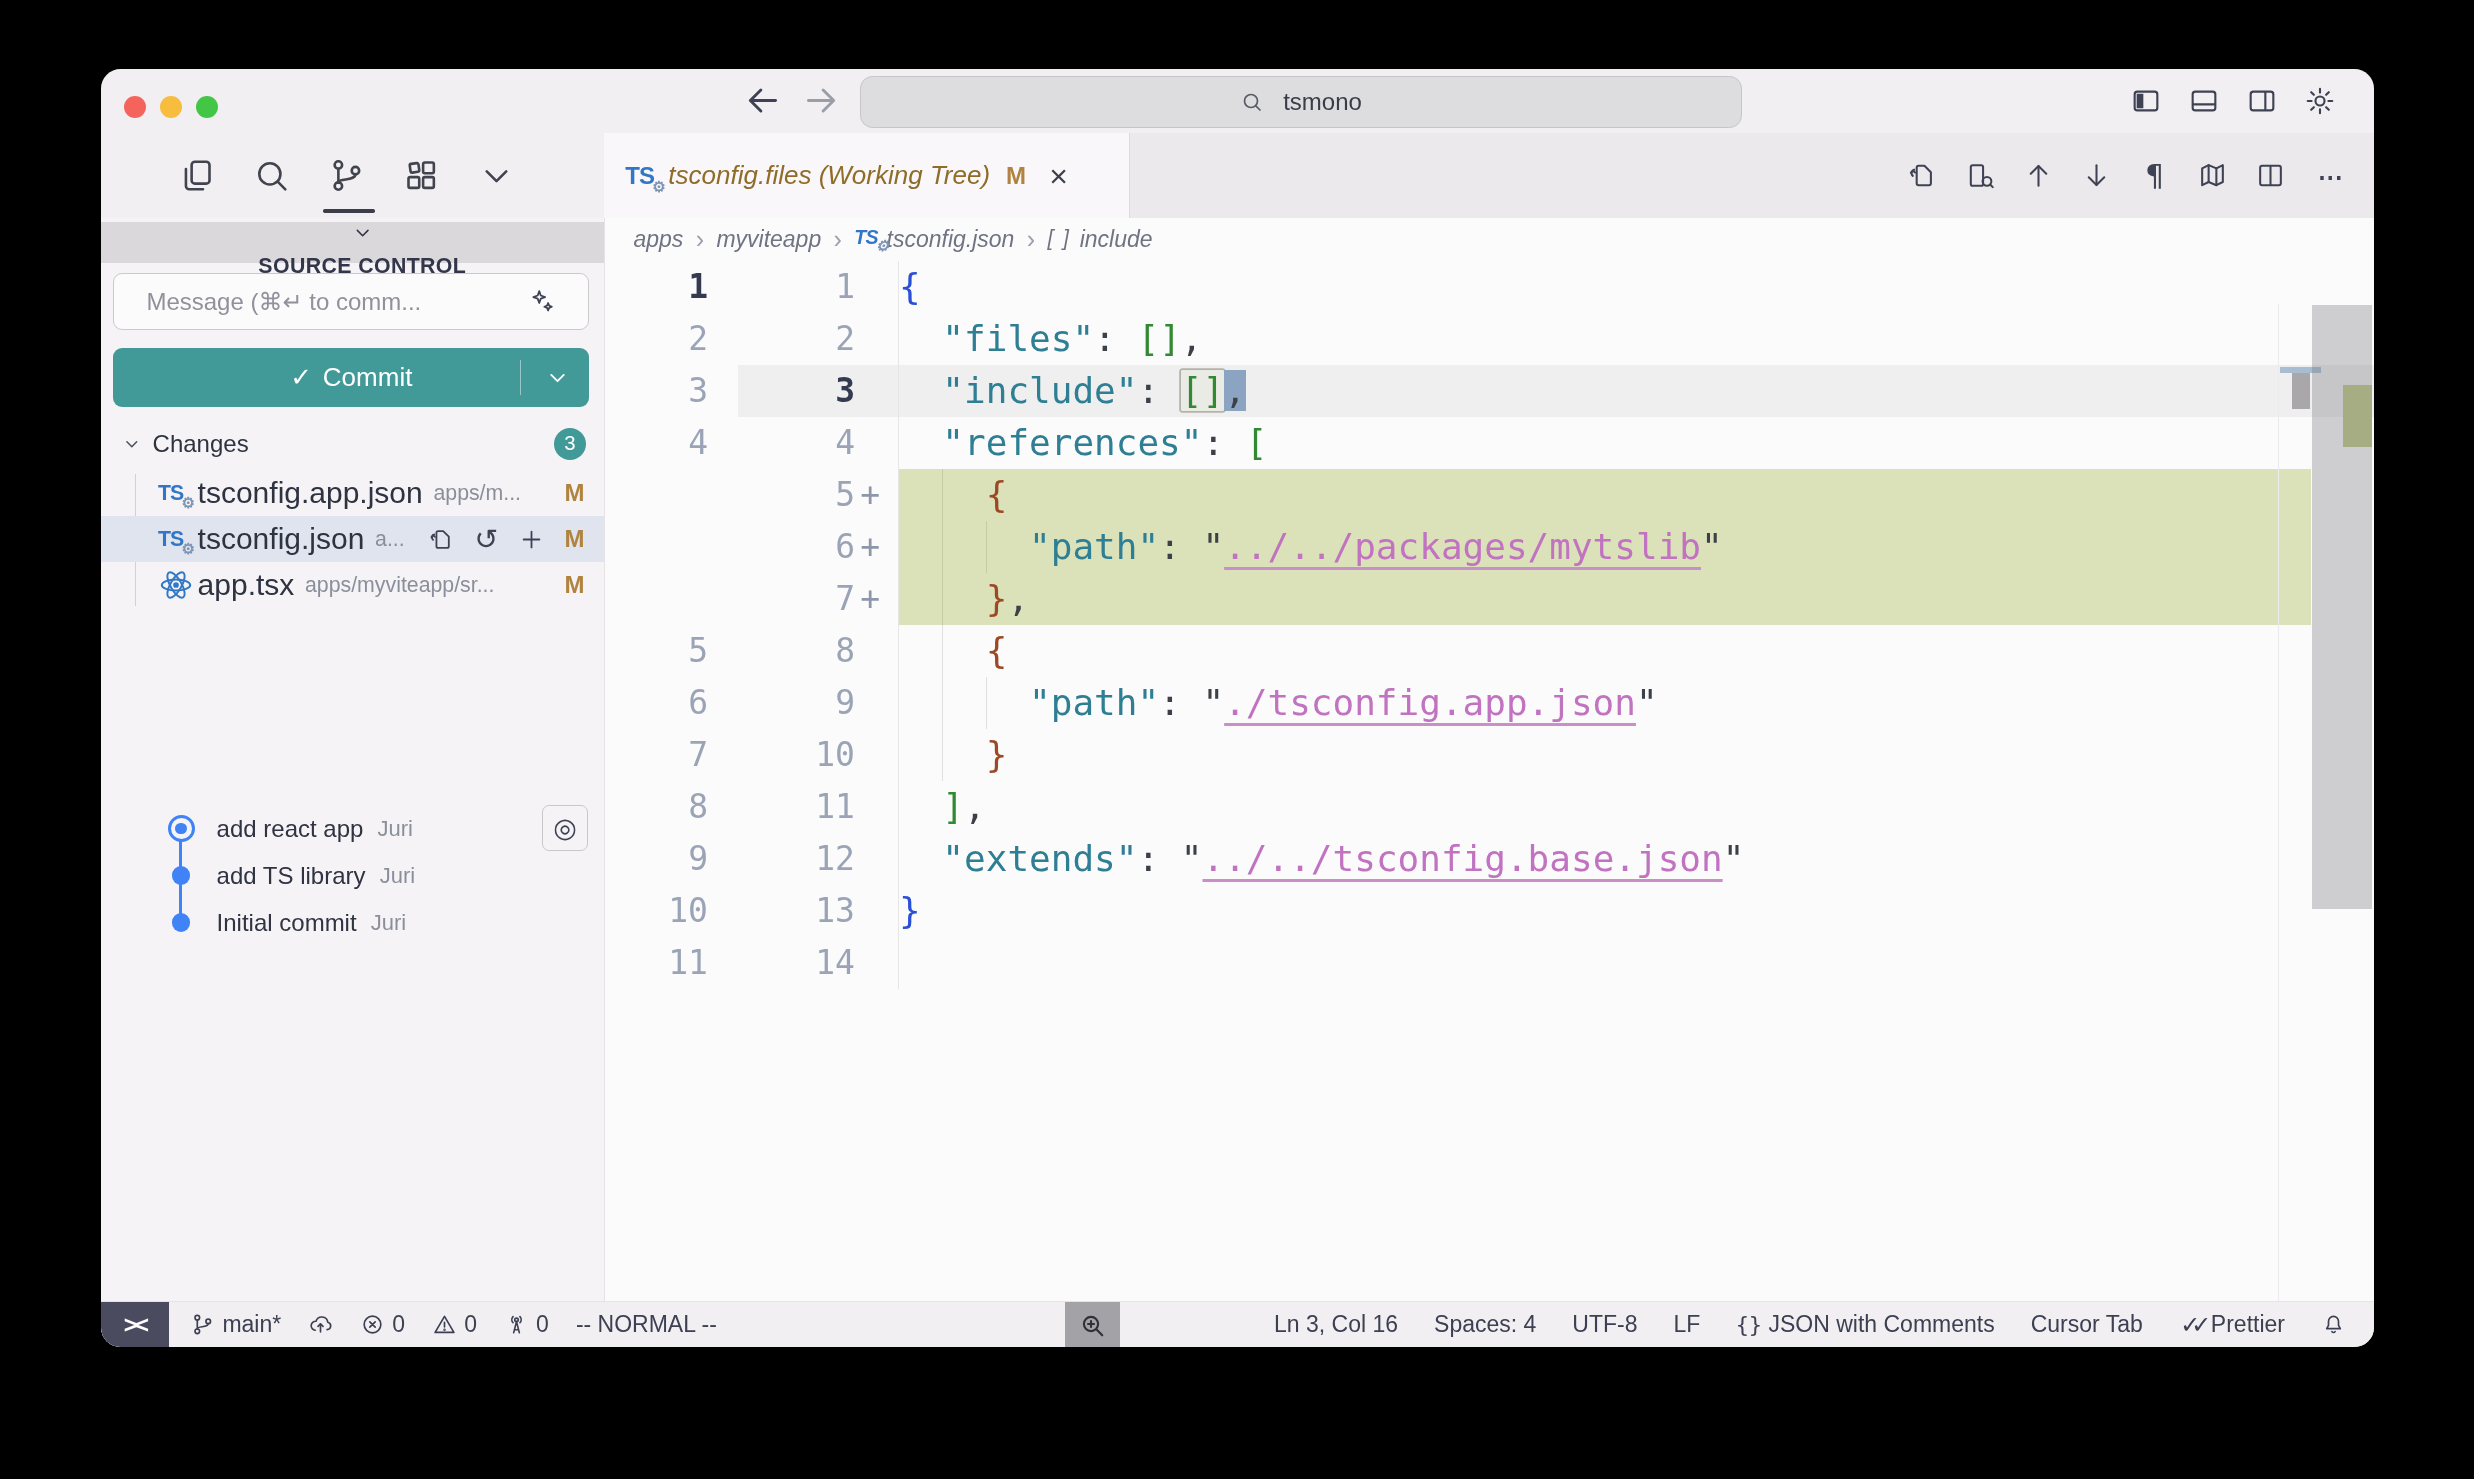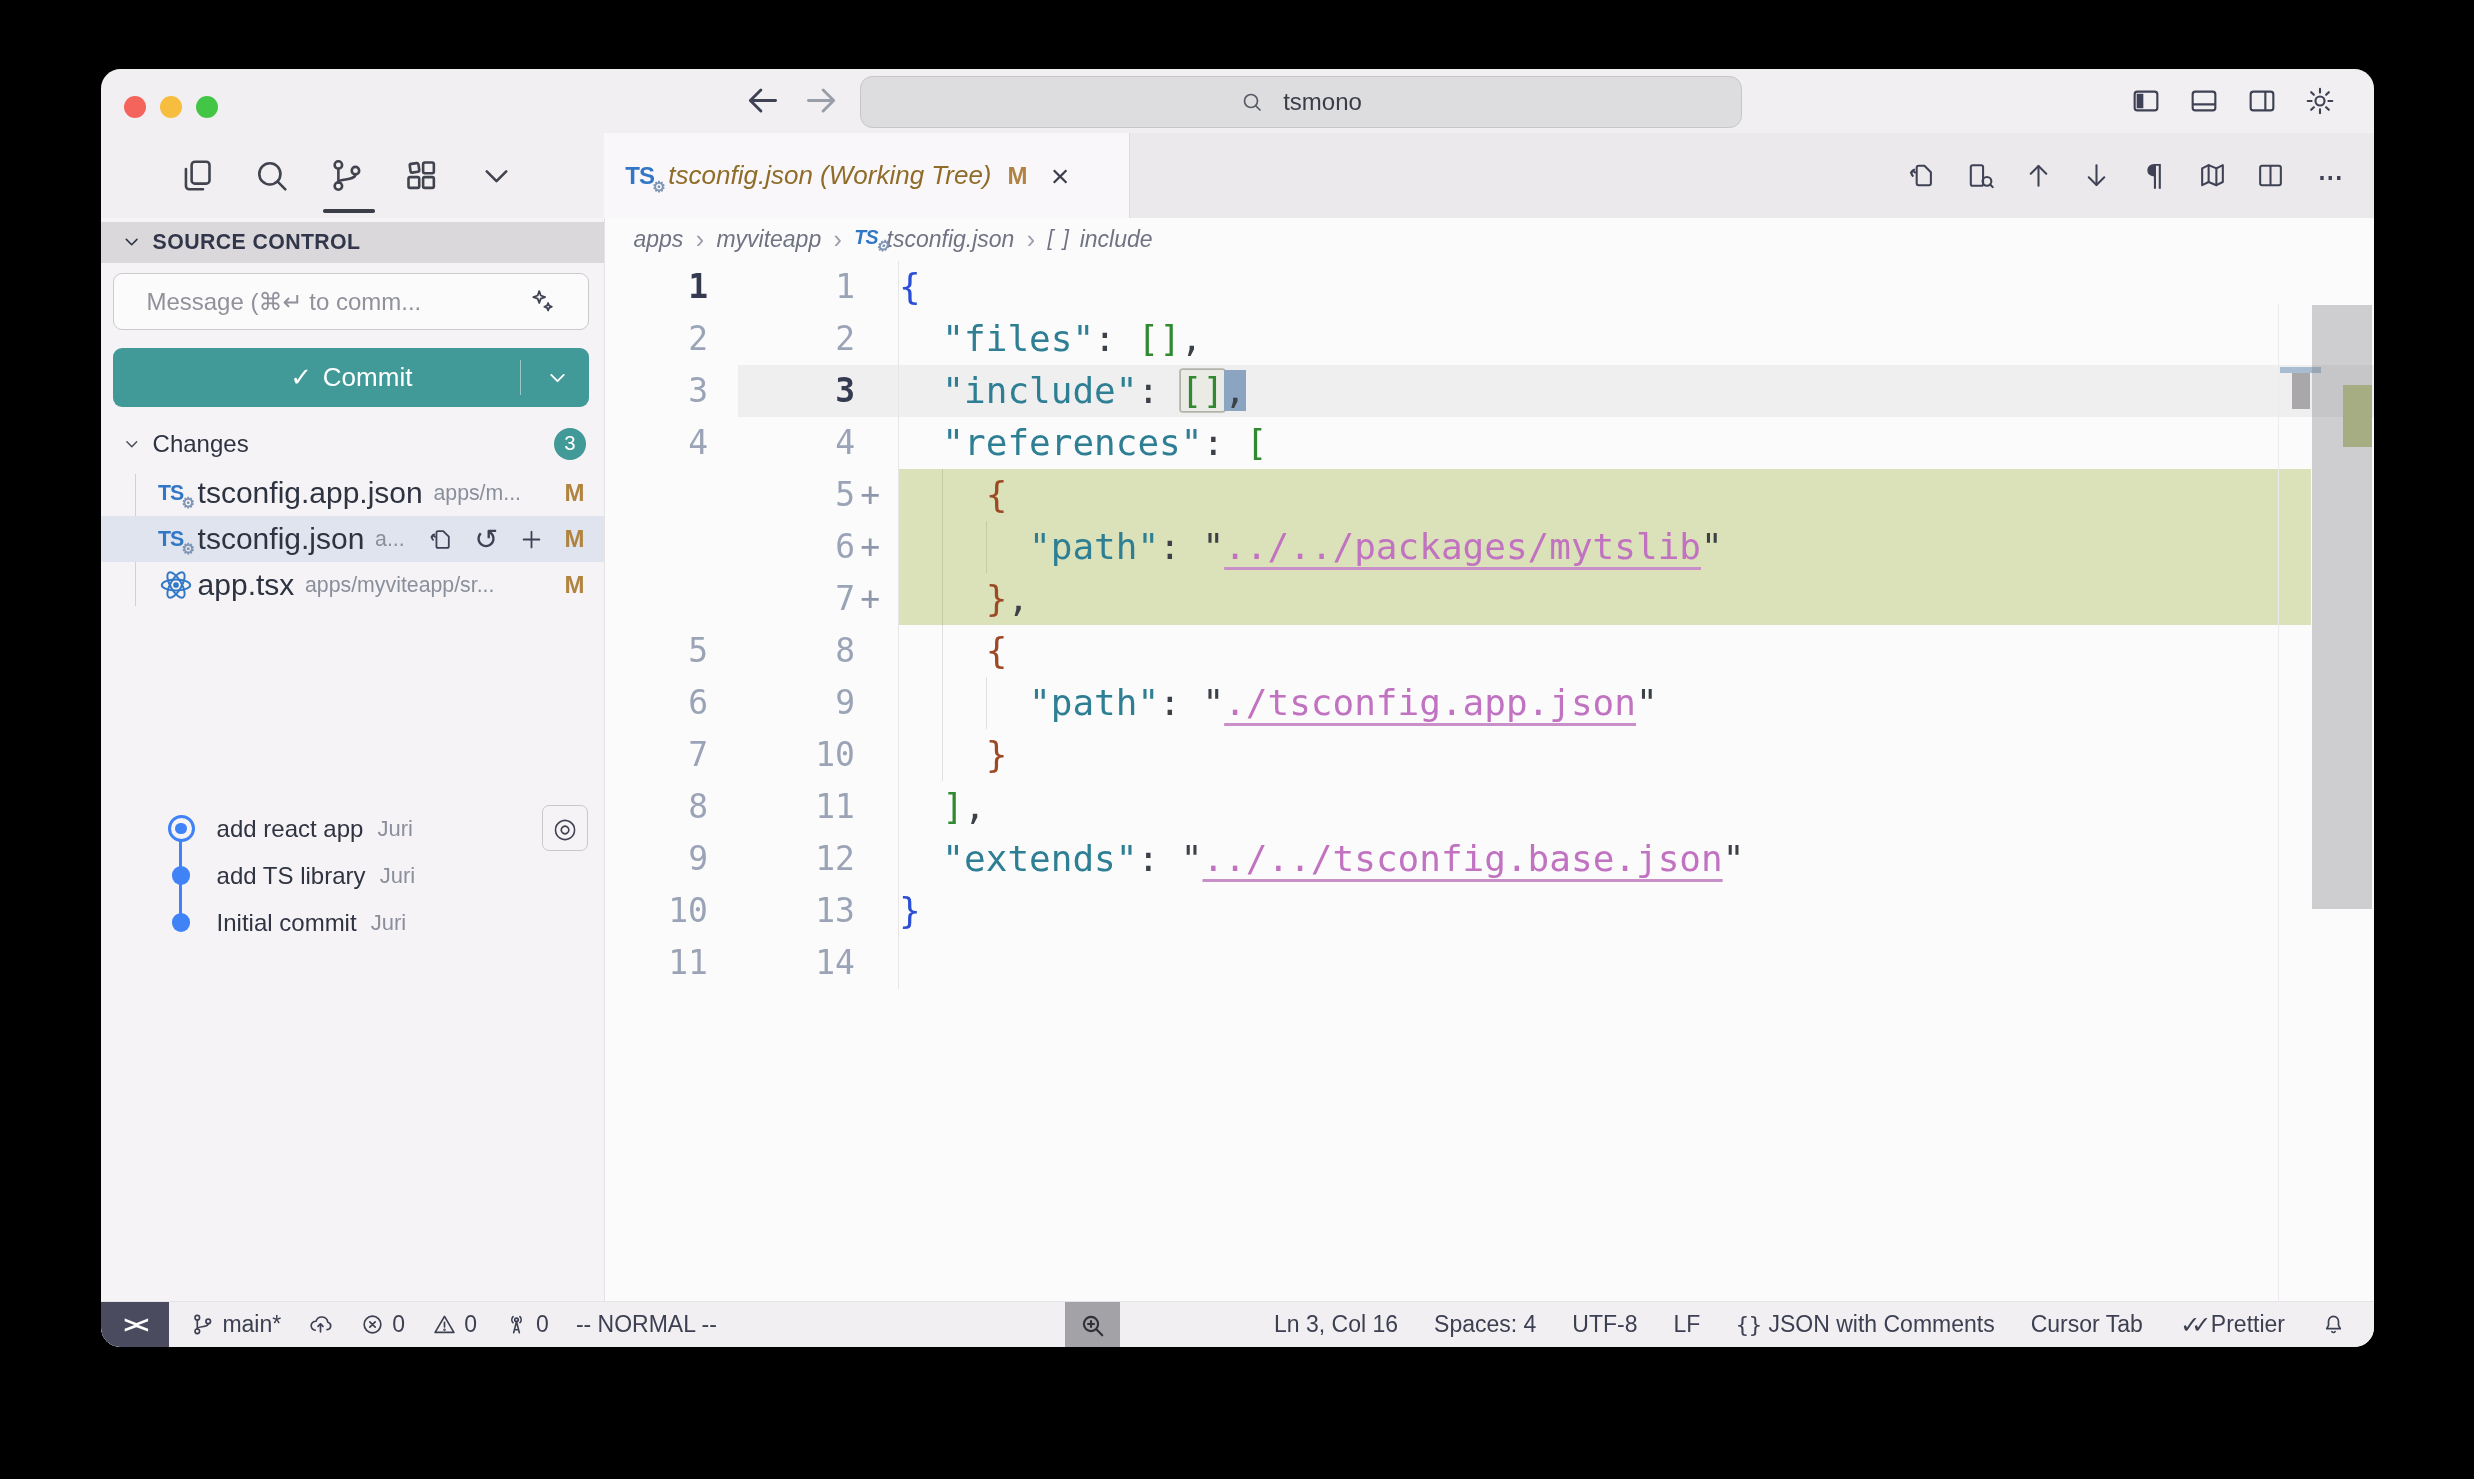--- a/index.html
+++ b/index.html
@@ -41,21 +41,21 @@
            font-family:"Liberation Sans",sans-serif;}
   .tsbadge .tsgear{position:absolute;right:-11.6px;bottom:-6.2px;font-size:15px;color:#7d95b5;letter-spacing:0;}
   .toolbar{position:absolute;right:0;top:0;height:85px;display:flex;align-items:center;gap:27px;padding-right:30px;}
   .toolbar .ic{width:31px;height:31px;color:#3e4254;font-size:29px;}
   .glyph-pilcrow{font-size:30px;color:#3e4254;font-family:"DejaVu Sans",sans-serif;}
   .glyph-more{font-size:36px;color:#3e4254;letter-spacing:-3.6px;}
 
   
   .sidebar{position:absolute;left:0;top:149px;width:503px;bottom:46px;background:#f5f3f5;}
   .sechdr{position:absolute;left:0;right:0;height:41px;background:#dad8da;display:flex;align-items:center;
-          padding-left:19.6px;gap:10.7px;font-weight:bold;font-size:21.3px;color:#32364a;letter-spacing:0.4px;box-sizing:border-box;}
+          padding-left:19.6px;gap:10.7px;font-weight:bold;font-size:21.3px;color:#32364a;letter-spacing:0.4px;box-sizing:border-box;flex-direction:column;}
   .sechdr .ic{width:21.3px;height:21.3px;color:#32364a;}
   .sc-hdr{top:3.6px;}
   .msgbox{position:absolute;left:12.4px;top:55px;width:476px;height:57px;background:#fcfbfc;border:0.9px solid #cbc9cb;
           border-radius:9px;display:flex;align-items:center;padding:0 32px;box-sizing:border-box;
           color:#90919a;font-size:24px;}
   .msgbox .ic{width:28.4px;height:28.4px;color:#3e4254;margin-left:auto;}
   .commitbtn{position:absolute;left:12.4px;top:130px;width:476px;height:59px;background:var(--accent);
              border-radius:9px;color:#fff;display:flex;align-items:center;justify-content:center;
              font-size:26px;gap:10.7px;}
   .commitbtn .divider{position:absolute;right:68px;top:11.6px;bottom:11.6px;width:1.8px;background:rgba(255,255,255,.45);}
@@ -240,21 +240,21 @@
             <path d="M6 9.5l6 6 6-6"></path>
           </svg>
         </span>
       </div>
     <div class="act-underline"></div>
     <div class="tabbar">
       <div class="tab">
         <span class="ic">
             <span class="tsbadge">TS<span class="tsgear">⚙</span></span>
           </span>
-        <span class="tab-title">tsconfig.json (Working Tree)</span>
+        <span class="tab-title">tsconfig.files (Working Tree)</span>
         <span class="tab-badge">M</span>
         <span class="tab-close">×</span>
       </div>
       <div class="toolbar">
           <span class="ic">
             <svg viewBox="0 0 24 24" fill="none" stroke="currentColor" stroke-width="1.6" stroke-linecap="round" stroke-linejoin="round">
               <path d="M13.5 4.5H9A1.5 1.5 0 0 0 7.5 6v12A1.5 1.5 0 0 0 9 19.5h8a1.5 1.5 0 0 0 1.5-1.5V9.5l-5-5z"></path>
               <path d="M5.5 7.5c-2.2.8-2.6 3.4-1 4.8"></path>
               <path d="M3 9.8l1.5-1.6L6.2 9.7"></path>
             </svg>

